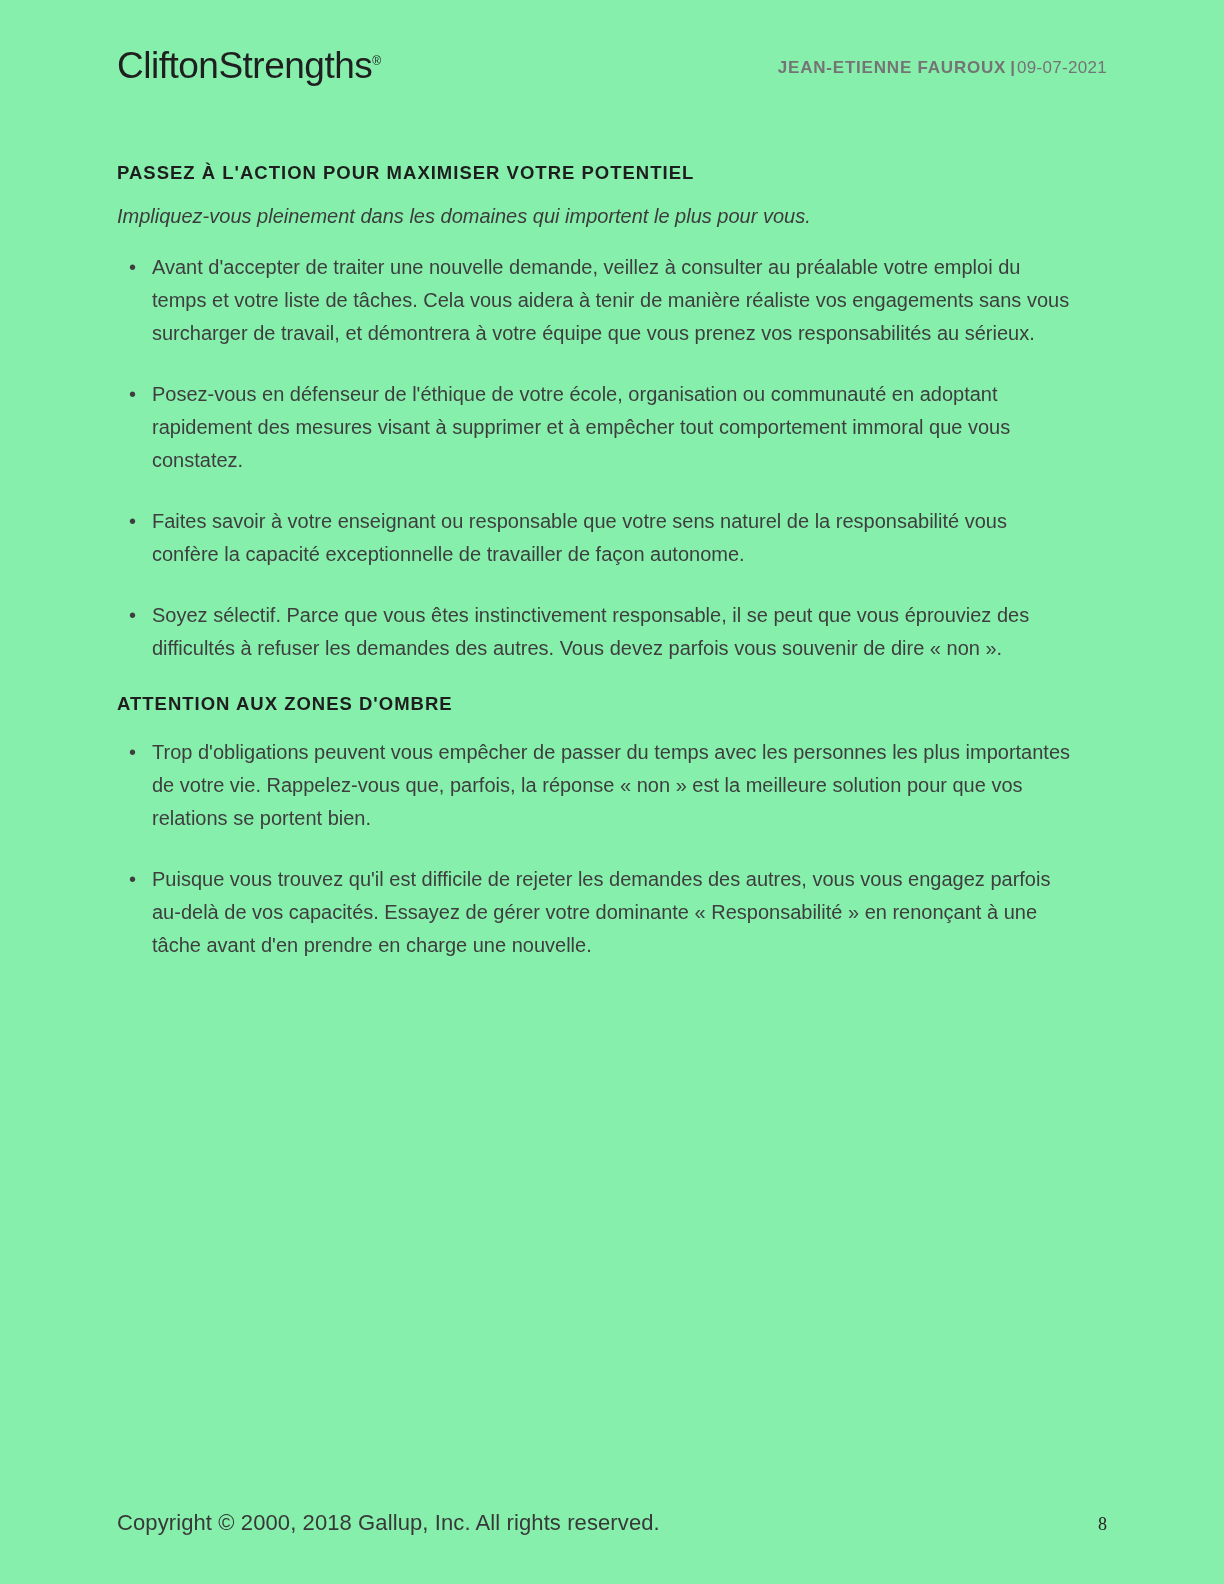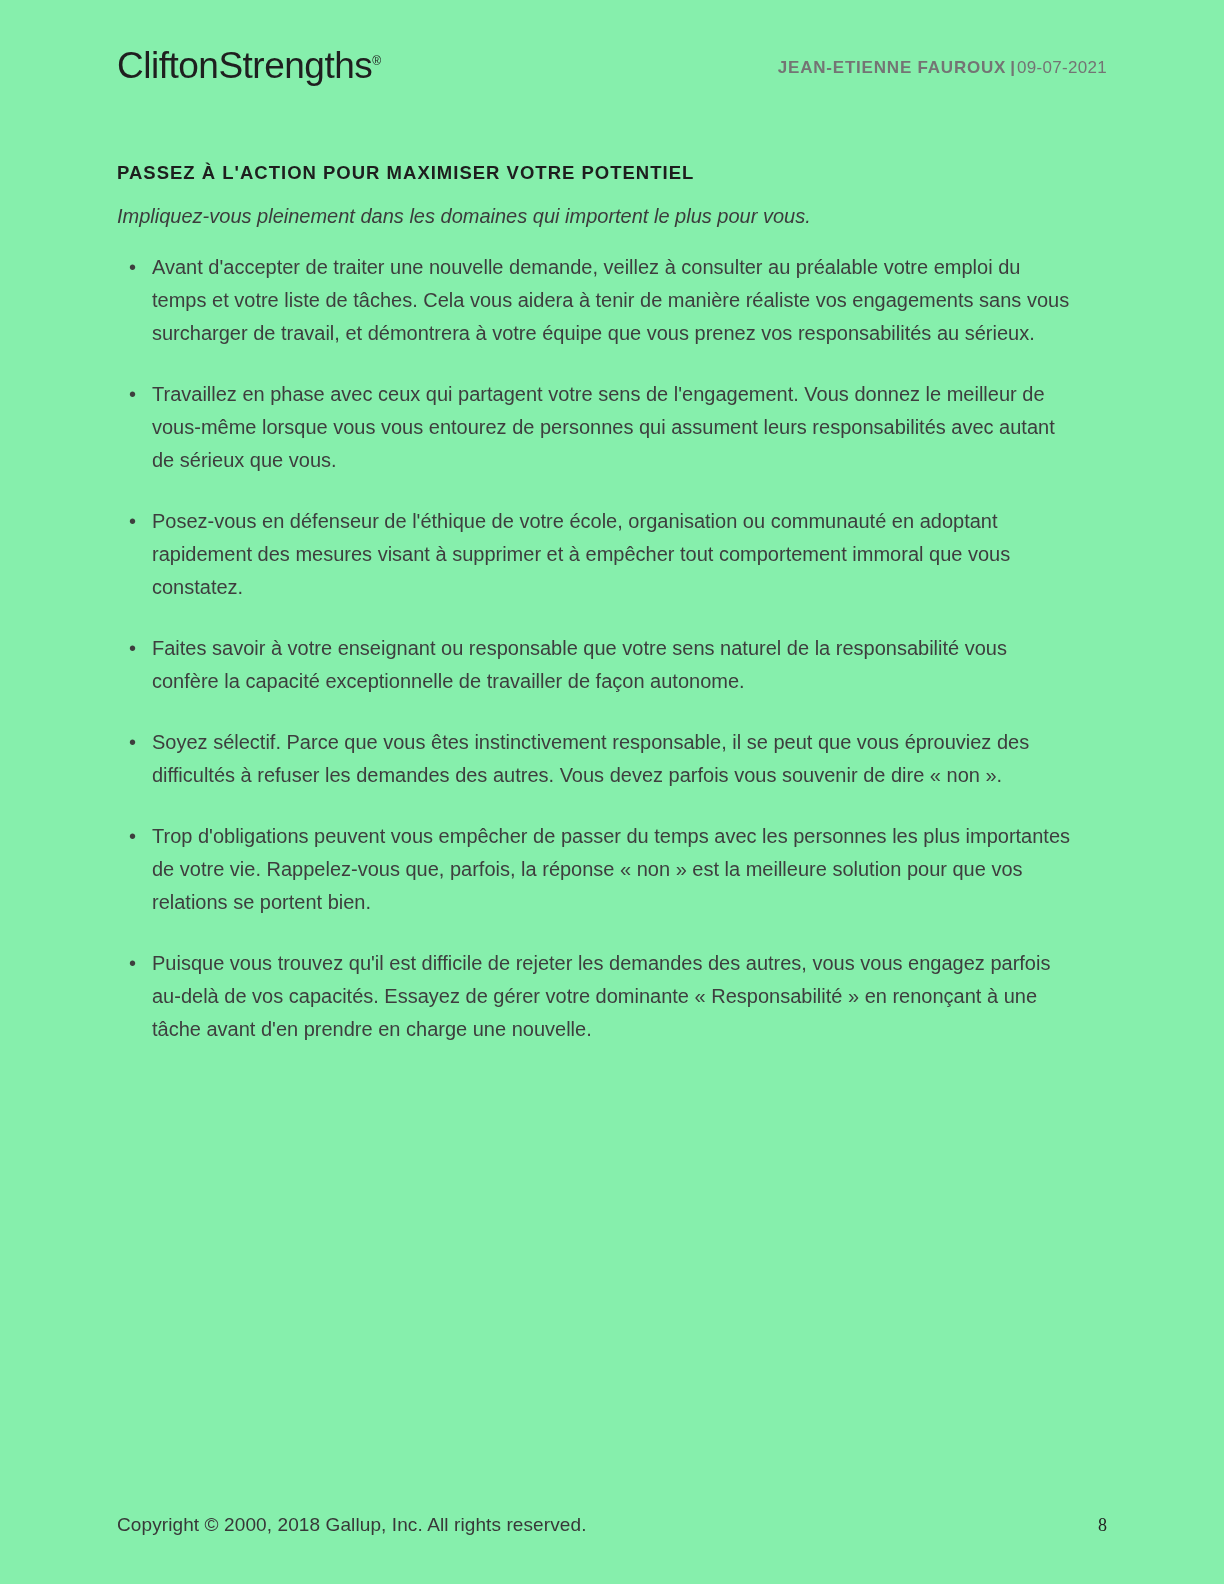--- a/index.html
+++ b/index.html
@@ -91,21 +91,21 @@
   .footer {
     position: absolute;
     left: 117px;
     right: 117px;
     bottom: 48px;
     display: flex;
     justify-content: space-between;
     align-items: baseline;
   }
   .copyright {
-    font-size: 19px;
+    font-size: 22px;
     color: #383838;
     letter-spacing: 0.1px;
   }
   .page-number {
     font-family: "Liberation Serif", serif;
     font-size: 18px;
     color: #222222;
   }
 </style>
 </head>
@@ -122,28 +122,28 @@
     </div>
   </div>
 
   <div class="content">
 
     <div class="section">
       <h2 class="section-title">PASSEZ À L'ACTION POUR MAXIMISER VOTRE POTENTIEL</h2>
       <p class="intro">Impliquez-vous pleinement dans les domaines qui importent le plus pour vous.</p>
       <ul class="bullet-list">
         <li><span>Avant d'accepter de traiter une nouvelle demande, veillez à consulter au préalable votre emploi du temps et votre liste de tâches. Cela vous aidera à tenir de manière réaliste vos engagements sans vous surcharger de travail, et démontrera à votre équipe que vous prenez vos responsabilités au sérieux.</span></li>
-        <li><span>Travaillez en phase avec ceux qui partagent votre sens de l'engagement. Vous donnez le meilleur de vous-même lorsque vous vous entourez de personnes qui assument leurs responsabilités avec autant de sérieux que vous.</span></li>
         <li><span>Posez-vous en défenseur de l'éthique de votre école, organisation ou communauté en adoptant rapidement des mesures visant à supprimer et à empêcher tout comportement immoral que vous constatez.</span></li>
         <li><span>Faites savoir à votre enseignant ou responsable que votre sens naturel de la responsabilité vous confère la capacité exceptionnelle de travailler de façon autonome.</span></li>
         <li><span>Soyez sélectif. Parce que vous êtes instinctivement responsable, il se peut que vous éprouviez des difficultés à refuser les demandes des autres. Vous devez parfois vous souvenir de dire « non ».</span></li>
       </ul>
     </div>
 
     <div class="section">
+      <h2 class="section-title">ATTENTION AUX ZONES D'OMBRE</h2>
       <ul class="bullet-list">
         <li><span>Trop d'obligations peuvent vous empêcher de passer du temps avec les personnes les plus importantes de votre vie. Rappelez-vous que, parfois, la réponse « non » est la meilleure solution pour que vos relations se portent bien.</span></li>
         <li><span>Puisque vous trouvez qu'il est difficile de rejeter les demandes des autres, vous vous engagez parfois au-delà de vos capacités. Essayez de gérer votre dominante « Responsabilité » en renonçant à une tâche avant d'en prendre en charge une nouvelle.</span></li>
       </ul>
     </div>
 
   </div>
 
   <div class="footer">
     <span class="copyright">Copyright © 2000, 2018 Gallup, Inc. All rights reserved.</span>

